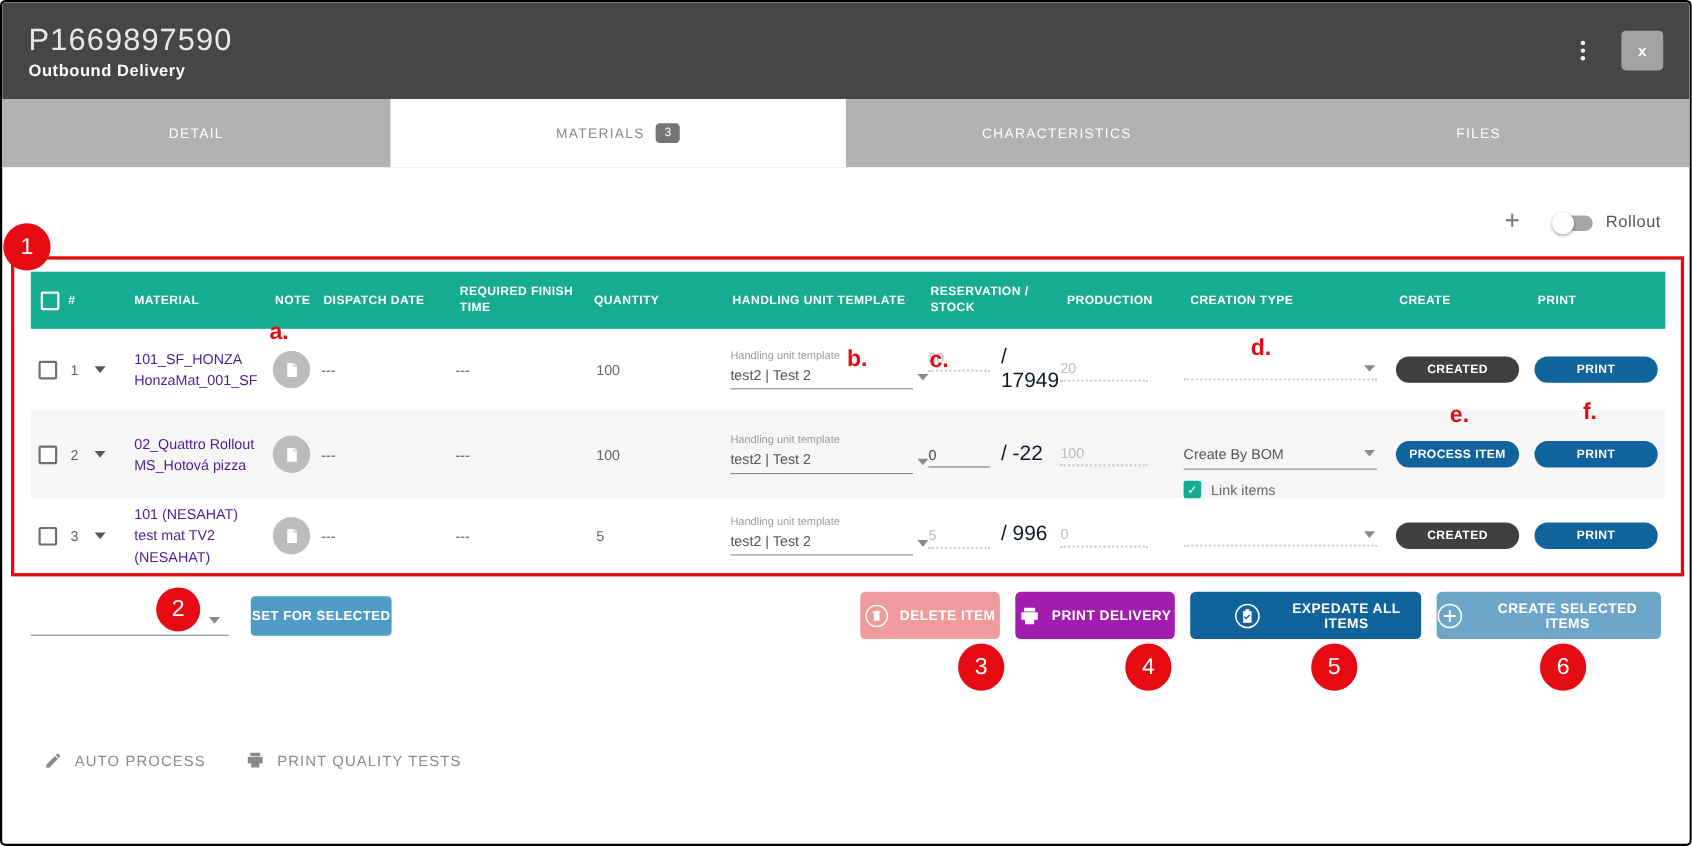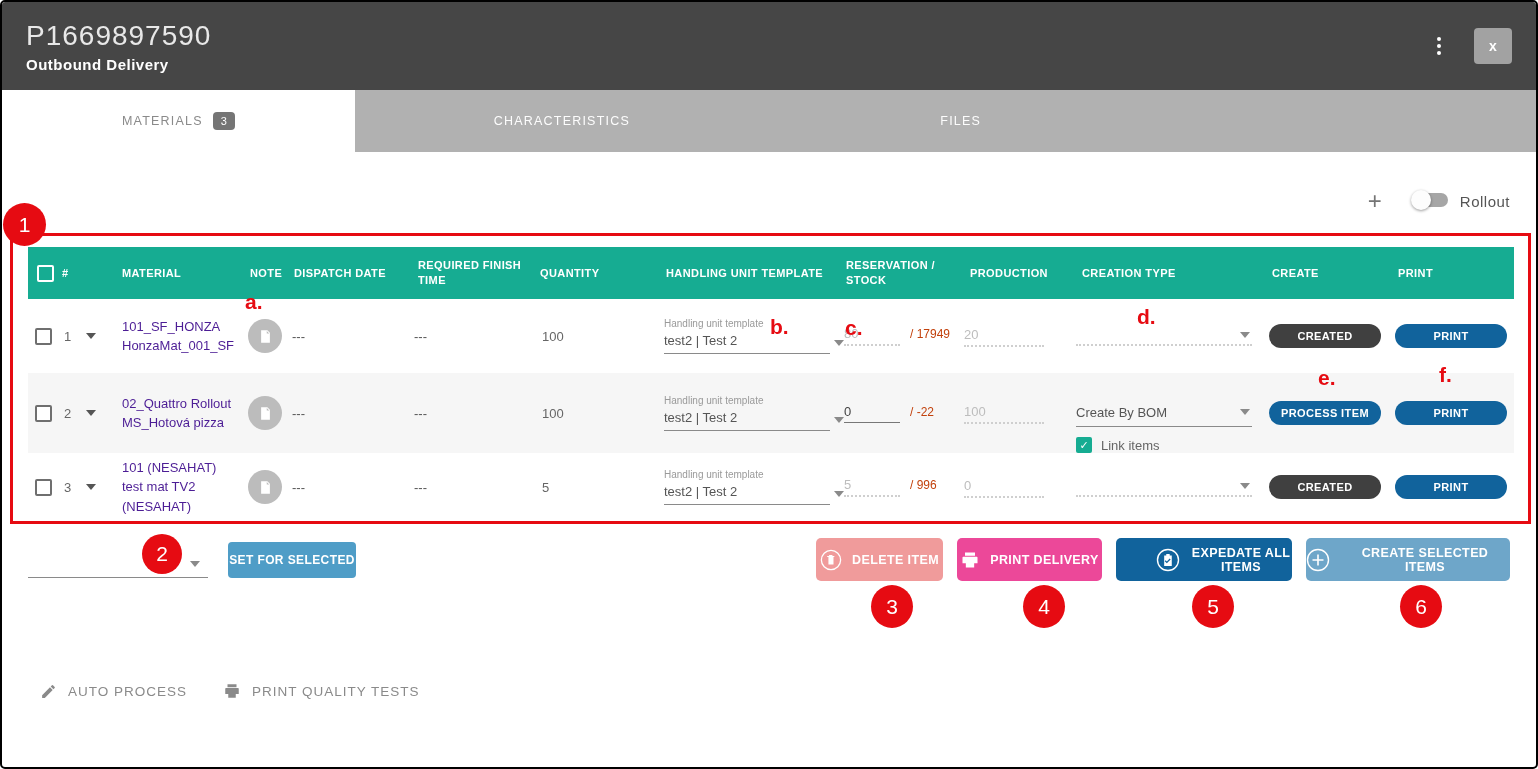--- a/index.html
+++ b/index.html
@@ -39,21 +39,21 @@
     display:flex; align-items:center; justify-content:center; gap:10px;
     color:#fdfdfd; font-size:12.5px; letter-spacing:1.2px; cursor:pointer;
   }
   .tab.active { background:#ffffff; color:#8a8a8a;text-align:center; }
   .tab .badge { background:#757575; color:#fff; font-size:11px; padding:3px 8px; border-radius:4px; letter-spacing:0; }
 
   
   .main { padding: 0 26px; }
   .toolbar { height: 50px; margin-top: 24px; display:flex; align-items:center; justify-content:flex-end; gap:26px; }
   .plus-icon { font-size:24px; color:#757575; line-height:1; cursor:pointer; padding:0 6px; }
-  .rollout { display:flex; align-items:flex-start; gap:12px; cursor:pointer; }
+  .rollout { display:flex; align-items:flex-end; gap:12px; cursor:pointer; }
   .switch { position:relative; width:34px; height:14px; background:#a6a6a6; border-radius:8px; }
   .switch .knob { position:absolute; left:-3px; top:-3px; width:20px; height:20px; border-radius:50%; background:#fdfdfd; box-shadow:0 1px 3px rgba(0,0,0,.4); }
   .rollout-label { font-size:15px; color:#555; letter-spacing:0.5px; }
 
   
   .mtable { margin-top: 21px; width: 1486px; }
   .trow {
     display:grid;
     grid-template-columns: 30px 24px 26px 140px 44px 122px 124px 126px 180px 120px 112px 188px 126px 124px;
     align-items:center;
@@ -82,21 +82,21 @@
   .huselect { position:relative; width:166px; cursor:pointer; }
   .huselect .flabel { font-size:10px; color:#9a9a9a; margin-bottom:4px; }
   .huselect .fvalue { font-size:13px; color:#555; padding-bottom:5px; border-bottom:1px solid #8a8a8a; }
   .dd-arrow { width:0; height:0; border-left:5px solid transparent; border-right:5px solid transparent; border-top:6px solid #8a8a8a; }
   .huselect .dd-arrow { position:absolute; right:-14px; bottom:8px; }
 
   .rescell { display:flex; align-items:baseline; }
   .num-input { width:56px; border:none; outline:none; background:transparent; font-size:13px; font-family:"Liberation Sans",sans-serif; padding-bottom:3px; }
   .num-input.dim { color:#bdbdbd; border-bottom:2px dotted #cfcfcf; }
   .num-input.live { color:#444; border-bottom:1px solid #777; }
-  .stock { font-size:12px; color:#c2410c; margin-left:10px; }
+  .stock { font-size:19px; color:#0f172a; margin-left:10px; }
   .prod-input { width:80px; }
 
   .ctcell { width:176px; }
   .ctempty { position:relative; height:20px; border-bottom:2px dotted #cfcfcf; cursor:pointer; }
   .ctempty .dd-arrow { position:absolute; right:2px; bottom:6px; }
   .ctfilled { position:relative; cursor:pointer;margin-top:32px; }
   .ctfilled .fvalue { font-size:13px; color:#555; padding-bottom:6px; border-bottom:1px solid #8a8a8a; }
   .ctfilled .dd-arrow { position:absolute; right:2px; bottom:12px; }
   .linkrow { display:flex; align-items:center; gap:9px; margin-top:10px; }
   .cb-teal { width:16px; height:16px; background:#16ac92; border-radius:2px; color:#fff; font-size:11px; display:flex; align-items:center; justify-content:center; cursor:pointer; }
@@ -112,22 +112,22 @@
 
   
   .actions-row { margin-top:17px; display:flex; align-items:center; }
   .bulk-select { position:relative; width:180px; height:36px; border-bottom:1px solid #8a8a8a; cursor:pointer; }
   .bulk-select .dd-arrow { position:absolute; right:8px; bottom:10px; }
   .btn { border:none; cursor:pointer; color:#fff; font-weight:bold; letter-spacing:0.4px; display:flex; align-items:center; justify-content:center; gap:10px; }
   .btn-set { width:128px; height:36px; margin-left:20px; background:#4f9dc7; border-radius:4px; font-size:12px; }
   .right-actions { margin-left:auto; display:flex; gap:14px; }
   .btn-lg { height:43px; border-radius:5px; font-size:12.5px; }
   .btn-delete { width:127px; background:#f09b9b; }
-  .btn-printdel { width:145px; background:#ec4899; }
-  .btn-expedate { width:176px; background:#11639c;padding-left:40px; }
+  .btn-printdel { width:145px; background:#a21caf; }
+  .btn-expedate { width:210px; background:#11639c;padding-left:40px; }
   .btn-createsel { width:204px; background:#6ea6c9; }
   .btn svg { flex:none; }
 
   
   .footer { position:absolute; left:38px; top:680px; display:flex; gap:36px; }
   .footer-item { display:flex; align-items:center; gap:11px; color:#8a8a8a; font-size:13.5px; letter-spacing:1px; cursor:pointer; }
 
   
   .overlay { position:absolute; inset:0; pointer-events:none; z-index:20; }
   .ann-rect { position:absolute; left:8px; top:231px; width:1521px; height:291px; border:3px solid #e60b12; }
@@ -147,20 +147,23 @@
     <div class="spacer"></div>
     <div class="kebab">
         <i></i>
         <i></i>
         <i></i>
       </div>
     <button class="close-btn">x</button>
   </header>
 
   <nav class="tabs">
+    <div class="tab">
+      <span>DETAIL</span>
+    </div>
     <div class="tab active">
       <span>MATERIALS</span>
       <span class="badge">3</span>
     </div>
     <div class="tab">
       <span>CHARACTERISTICS</span>
     </div>
     <div class="tab">
       <span>FILES</span>
     </div>

